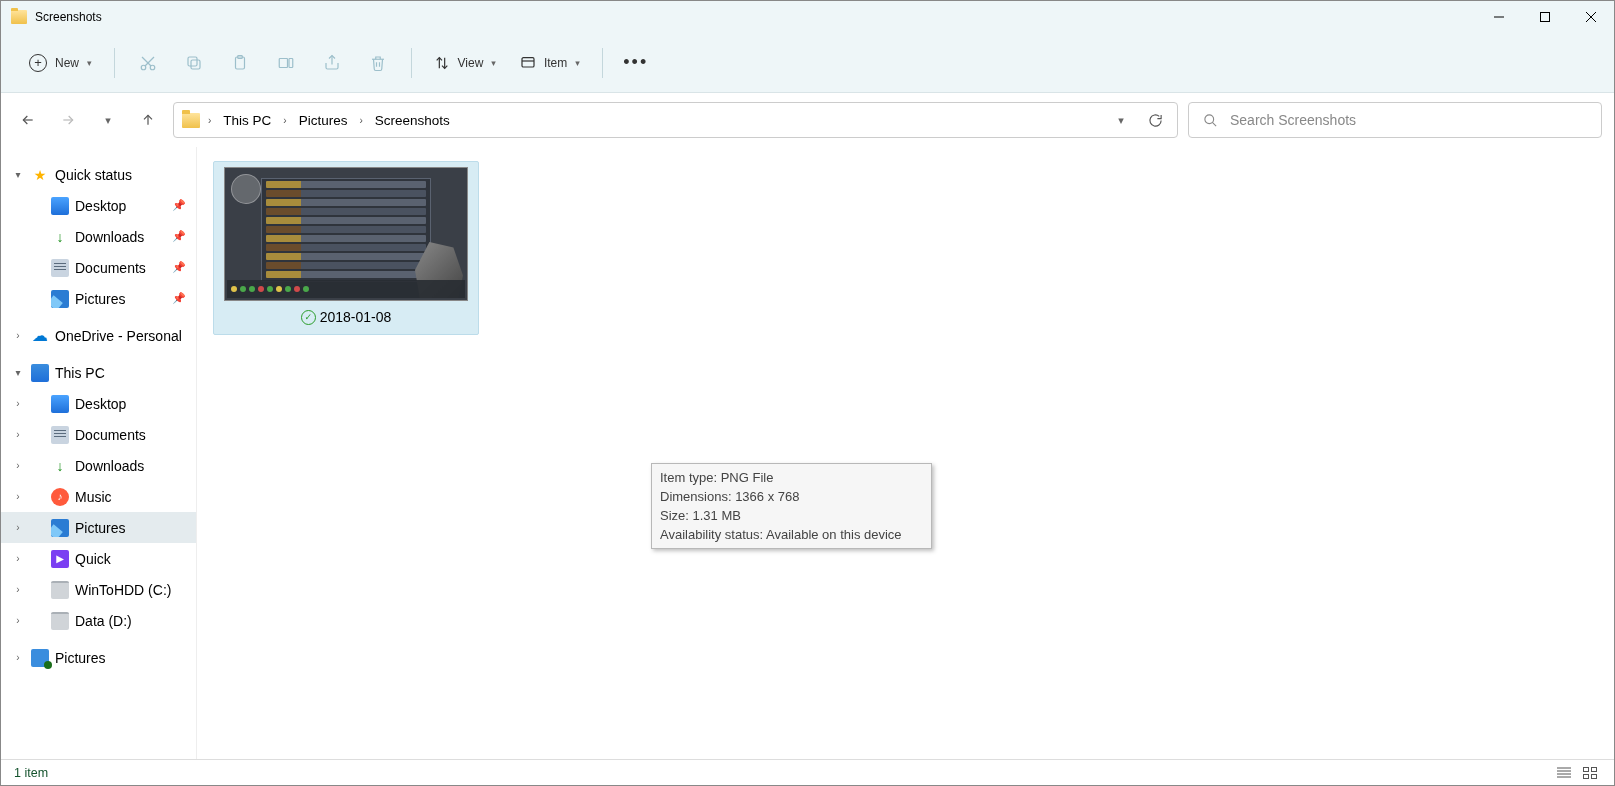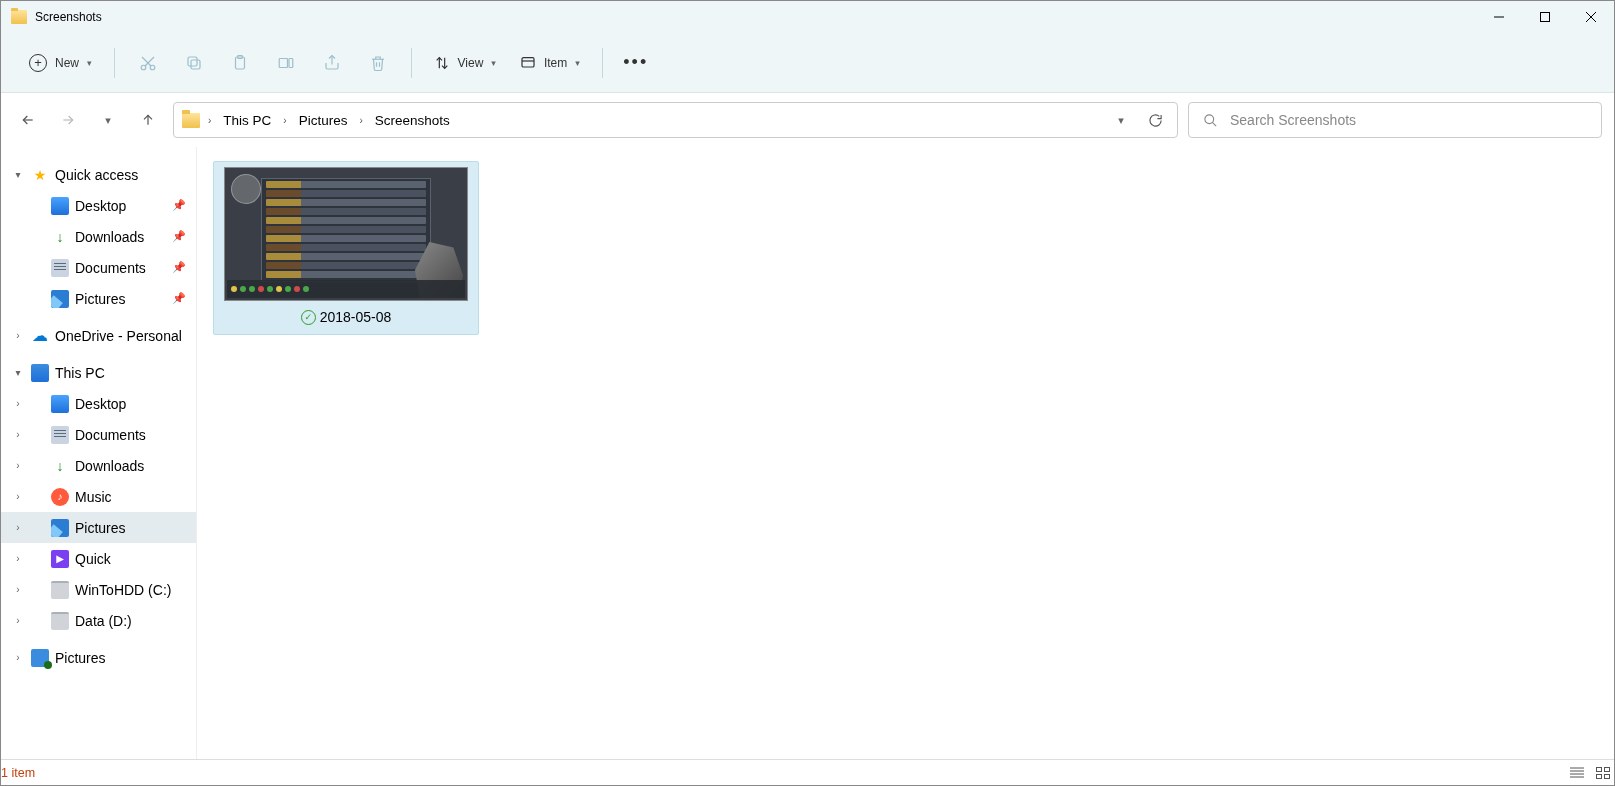--- a/index.html
+++ b/index.html
@@ -76,21 +76,21 @@
 .thumb-img .bottom .dot.y { background: #e0c34a; }
 .thumb-img .bottom .dot.r { background: #d04a4a; }
 .thumb-img .char { position: absolute; right: 4px; bottom: 2px; width: 48px; height: 56px; background: linear-gradient(135deg, #888 0%, #444 100%); clip-path: polygon(30% 0, 80% 10%, 100% 60%, 90% 100%, 10% 100%, 0 50%); }
 .thumb-img .circle { position: absolute; left: 6px; top: 6px; width: 30px; height: 30px; border-radius: 50%; background: rgba(200,200,200,0.3); border: 1px solid rgba(255,255,255,0.3); }
 .thumb-label { margin-top: 8px; display: flex; align-items: center; gap: 4px; font-size: 14px; padding-bottom: 4px; }
 .status-circle { width: 15px; height: 15px; border: 1.5px solid #2a9d2a; border-radius: 50%; display: flex; align-items: center; justify-content: center; color: #2a9d2a; font-size: 9px; }
 
 .tooltip { position: absolute; left: 454px; top: 316px; width: 281px; background: #f6f6f6; border: 1px solid #b8b8b8; box-shadow: 2px 2px 4px rgba(0,0,0,0.25); padding: 4px 8px; font-size: 13px; line-height: 19px; color: #444; }
 
 
-.statusbar { height: 26px; border-top: 1px solid #ddd; display: flex; align-items: center; padding: 0 0; font-size: 12.5px; color: #c2410c; }
+.statusbar { height: 26px; border-top: 1px solid #ddd; display: flex; align-items: center; padding: 0 13px; font-size: 12.5px; color: #14532d; }
 .statusbar .sp { flex: 1; }
 .view-toggle { width: 22px; height: 18px; display: flex; align-items: center; justify-content: center; margin-left: 4px; color: #555; }
 
 svg { display: block; }
 </style>
 </head>
 <body>
 
 <div class="window">
 
@@ -238,21 +238,21 @@
         </svg>
       <input placeholder="Search Screenshots" style="">
     </div>
   </div>
 
   <div class="body">
     <div class="sidebar">
       <div class="tree-item">
         <span class="expand">▾</span>
         <span class="ico star">★</span>
-        <span>Quick access</span>
+        <span>Quick status</span>
       </div>
       <div id="qa-list">
           <div class="tree-item">
             <span class="indent"></span>
             <span class="indent"></span>
             <span class="ico desktop"></span>
             <span>Desktop</span>
             <span class="pin">📌</span>
           </div>
           <div class="tree-item">
@@ -375,24 +375,30 @@
             <div class="dot r"></div>
               <div class="dot"></div>
               <div class="dot y"></div>
             <div class="dot"></div>
               <div class="dot r"></div>
               <div class="dot"></div>
           </div>
         </div>
         <div class="thumb-label">
           <span class="status-circle">✓</span>
-          <span>2018-05-08</span>
+          <span>2018-01-08</span>
         </div>
       </div>
 
+      <div class="tooltip">
+        <div>Item type: PNG File</div>
+        <div>Dimensions: 1366 x 768</div>
+        <div>Size: 1.31 MB</div>
+        <div>Availability status: Available on this device</div>
+      </div>
     </div>
   </div>
 
   <div class="statusbar">
     <span>1 item</span>
     <div class="sp"></div>
     <div class="view-toggle">
       <svg width="14" height="12" viewBox="0 0 14 12" stroke="currentColor" stroke-width="1">
           <line x1="0" y1="1" x2="14" y2="1"></line>
           <line x1="0" y1="4" x2="14" y2="4"></line>

